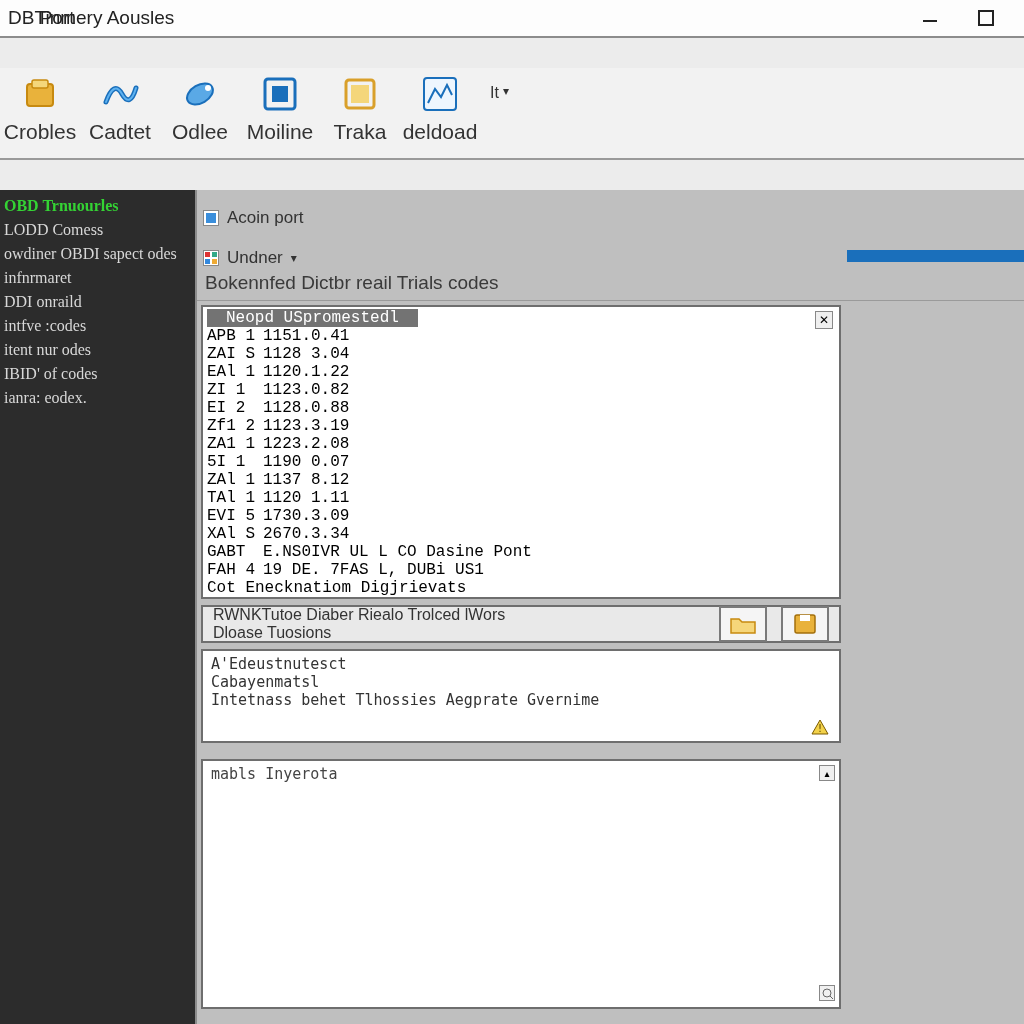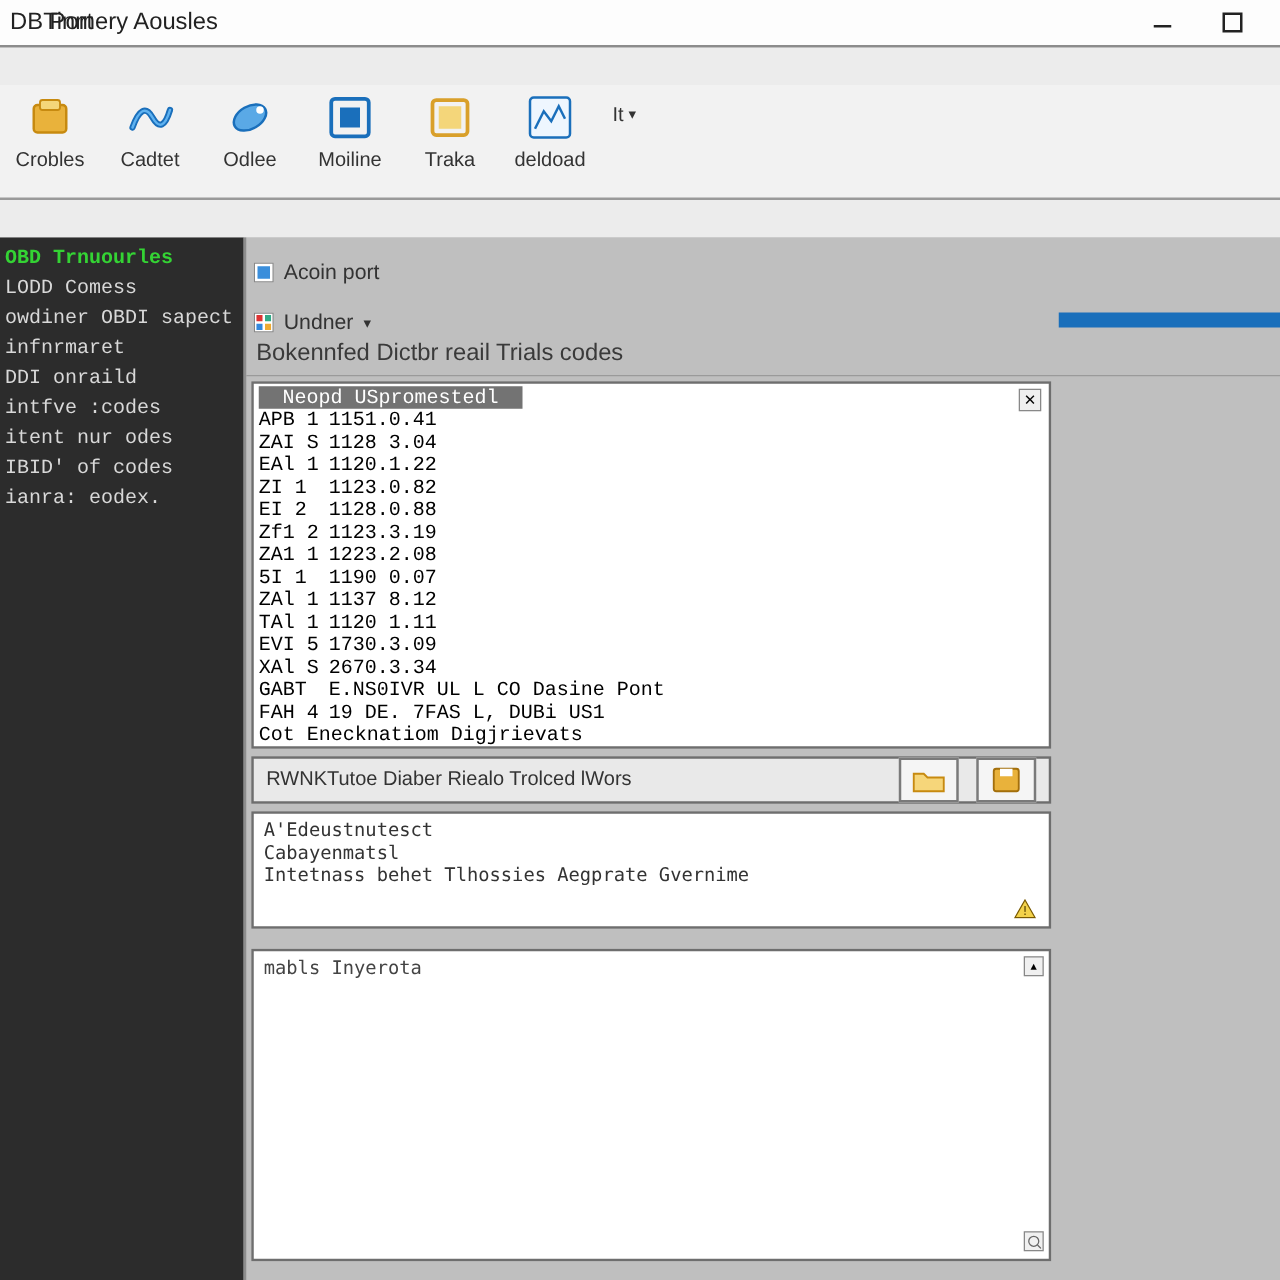--- a/index.html
+++ b/index.html
@@ -35,21 +35,21 @@
     height: 92px;
     background: #f2f2f2;
     border-bottom: 2px solid #9a9a9a;
     display:flex; align-items:flex-start;
     padding: 6px 10px 0 10px;
     gap: 20px;
   }
   .tool {
     display:flex; flex-direction:column; align-items:center;
     width:60px;
-    font-size:16px; color:#333;
+    font-size:21px; color:#333;
   }
   .tool .ticon {
     width:40px; height:40px; margin-bottom:6px;
     display:flex; align-items:center; justify-content:center;
   }
   .tool .tlabel { white-space:nowrap; }
   .tool-drop {
     display:flex; align-items:flex-start; gap:4px;
     height:40px; margin-top:10px; color:#333; font-size:16px;
   }
@@ -57,21 +57,21 @@
   
   .body {
     flex:1; display:flex; min-height:0;
     background:#bfbfbf;
   }
   .sidebar {
     width:195px;
     background:#2c2c2c;
     color:#d8d8d8;
     padding-top:4px;
-    font-family: Liberation Mono, monospace;
+    font-family: Liberation Serif, serif;
     font-size:16px;
   }
   .side-item { padding:3px 6px 3px 4px; white-space:nowrap; overflow:hidden; text-overflow:clip; }
   .side-item.active { color:#34d334; font-weight:bold; }
   .main {
     flex:1; background:#bfbfbf;
     border-left:2px solid #8c8c8c;
     padding:0;
     position:relative;
   }
@@ -307,20 +307,21 @@
                 </div>
               <div class="coderow"><span class="code1">GABT</span><span class="code2">E.NS0IVR UL L CO Dasine Pont</span></div>
               <div class="coderow"><span class="code1">FAH 4</span><span class="code2">19 DE. 7FAS L, DUBi US1</span></div>
               <div class="coderow">Cot Enecknatiom Digjrievats</div>
             </div>
           </div>
 
           <div class="statusstrip">
             <div class="stext">
               <div>RWNKTutoe Diaber Riealo Trolced lWors</div>
+              <div>Dloase Tuosions</div>
             </div>
             <div class="sbtns">
               <div class="iconbtn">
                 <svg width="28" height="22">
                     <path d="M2 6h8l3 3h13v11H2z" fill="#f6d67a" stroke="#c78a10" stroke-width="1.5"></path>
                   </svg>
               </div>
               <div class="iconbtn">
                 <svg width="24" height="22">
                     <rect x="2" y="2" width="20" height="18" rx="2" fill="#e9b23b" stroke="#a36f0c" stroke-width="1.5"></rect>

